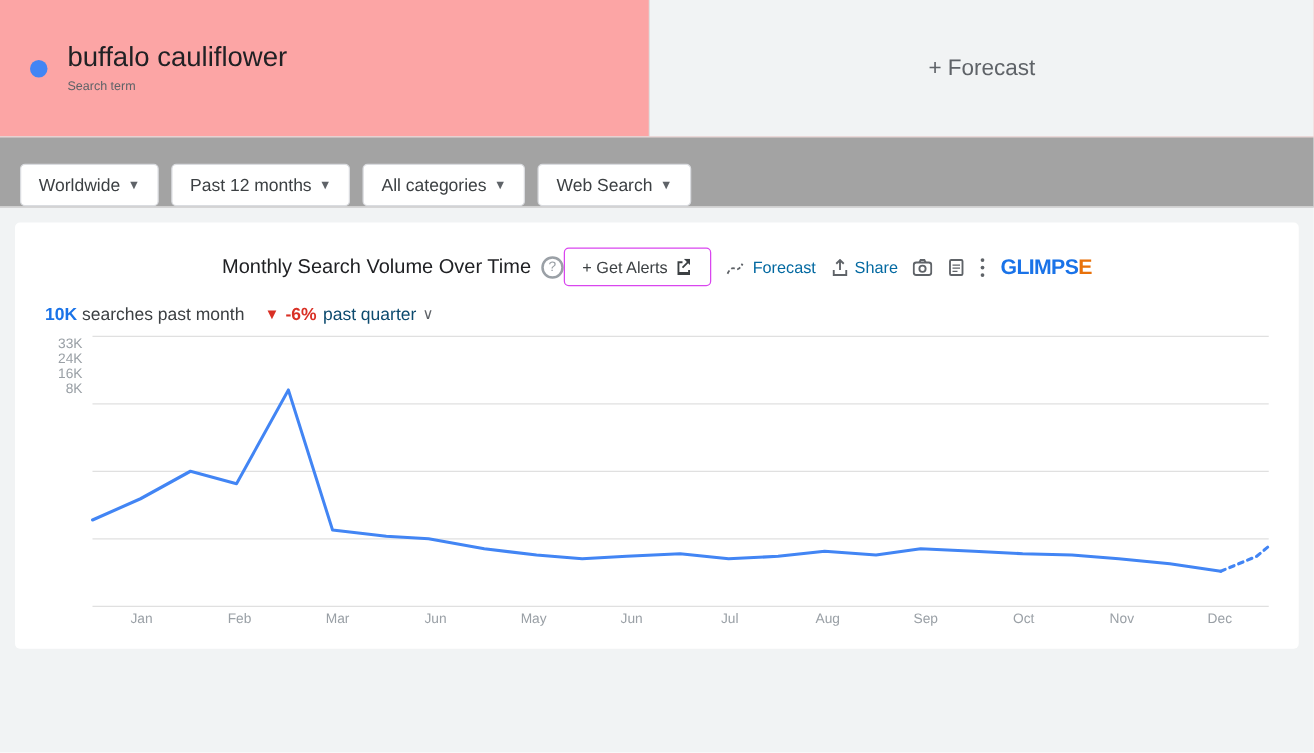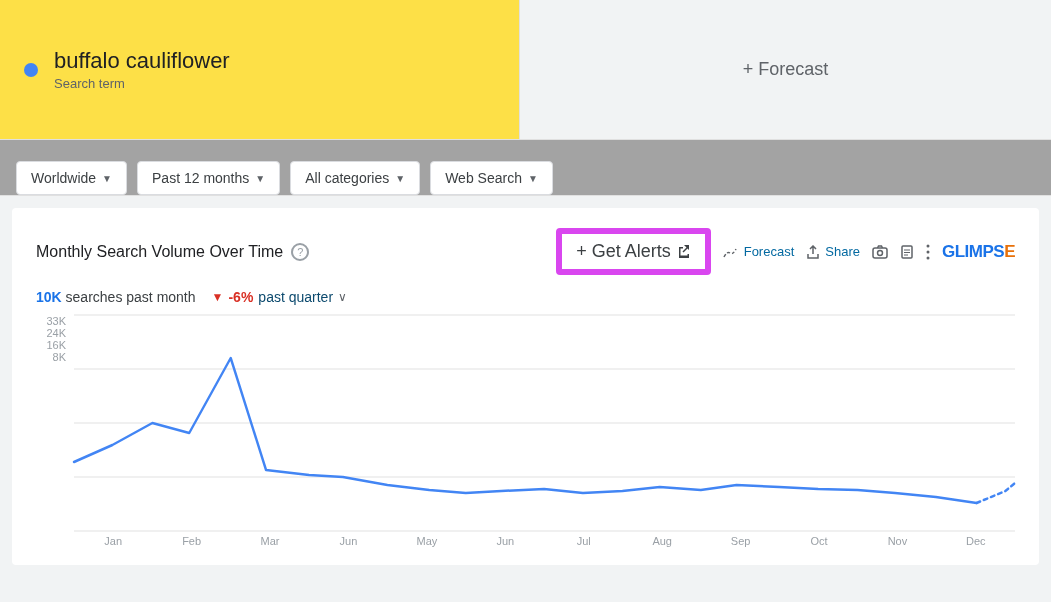--- a/index.html
+++ b/index.html
@@ -1,22 +1,22 @@
 <!DOCTYPE html>
 <html><head>
   <meta charset="utf-8">
   <style>
     * { box-sizing: border-box; margin: 0; padding: 0; }
     body { font-family: Arial, sans-serif; background: #f1f3f4; width: 1051px; height: 602px; overflow: hidden; }
 
     .top-bar {
       display: flex;
-      background: #fde047;
+      background: #fca5a5;
       border-bottom: 1px solid #e0e0e0;
-      height: 140px;
+      height: 110px;
     }
     .search-term-box {
       display: flex;
       align-items: center;
       padding: 20px 24px;
       width: 520px;
       border-right: 1px solid #e0e0e0;
     }
     .search-dot {
       width: 14px; height: 14px;
@@ -24,21 +24,21 @@
       border-radius: 50%;
       margin-right: 16px;
       flex-shrink: 0;
     }
     .search-term-text h2 {
       font-size: 22px;
       font-weight: 500;
       color: #202124;
     }
     .search-term-text span {
-      font-size: 13px;
+      font-size: 10px;
       color: #5f6368;
     }
     .compare-box {
       display: flex;
       align-items: center;
       justify-content: center;
       flex: 1;
       background: #f1f3f4;
       cursor: pointer;
     }
@@ -73,21 +73,21 @@
     .chart-section {
       background: #fff;
       margin: 12px 12px 0 12px;
       border-radius: 4px;
       padding: 20px 24px 10px 24px;
     }
 
     .chart-header {
       display: flex;
       align-items: center;
-      justify-content: space-between;
+      justify-content: center;
       margin-bottom: 14px;
     }
     .chart-title {
       display: flex;
       align-items: center;
       gap: 8px;
       font-size: 16px;
       font-weight: 500;
       color: #202124;
     }
@@ -99,23 +99,23 @@
       font-size: 11px; color: #9aa0a6; cursor: pointer;
     }
     .chart-actions {
       display: flex;
       align-items: center;
       gap: 12px;
     }
     .get-alerts-btn {
       display: flex; align-items: center; gap: 6px;
       padding: 7px 14px;
-      border: 6px solid #d946ef;
+      border: 1px solid #d946ef;
       border-radius: 4px;
-      font-size: 18px;
+      font-size: 13px;
       color: #3c4043;
       cursor: pointer;
       background: #fff;
     }
     .action-icon-btn {
       display: flex; align-items: center; gap: 5px;
       font-size: 13px; color: #0369a1; cursor: pointer;
       background: none; border: none;
     }
     .glimpse-logo {

